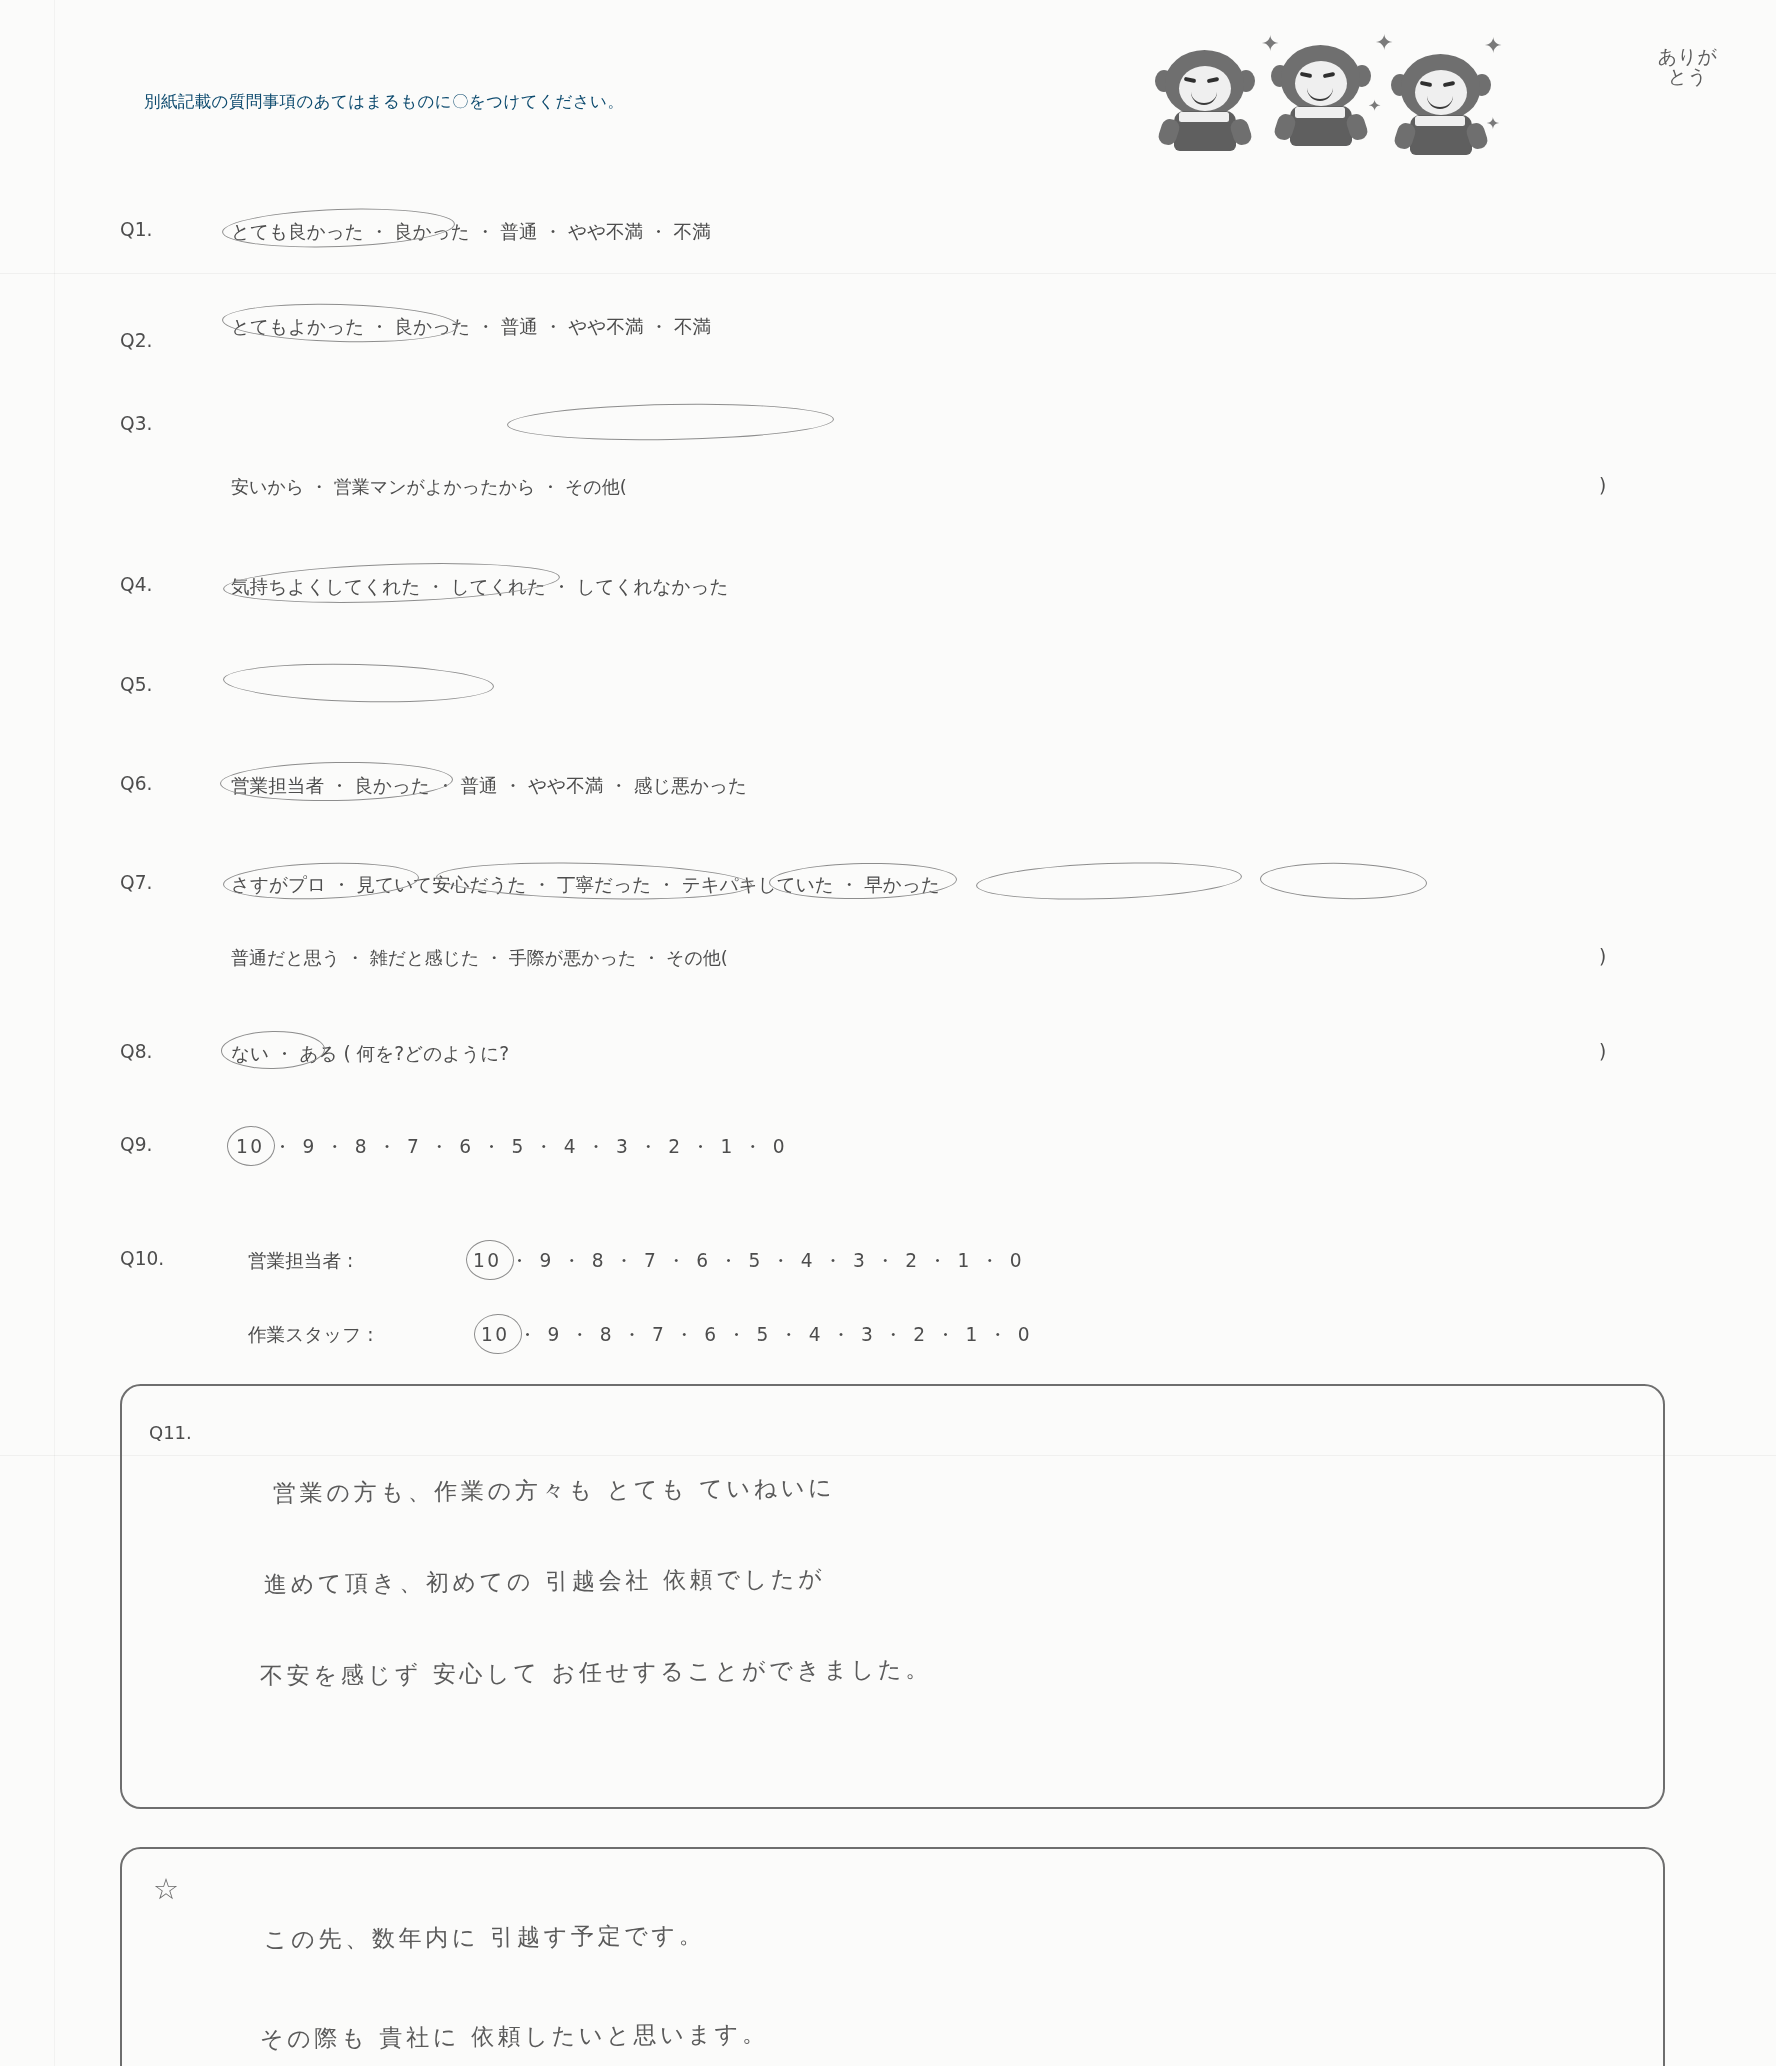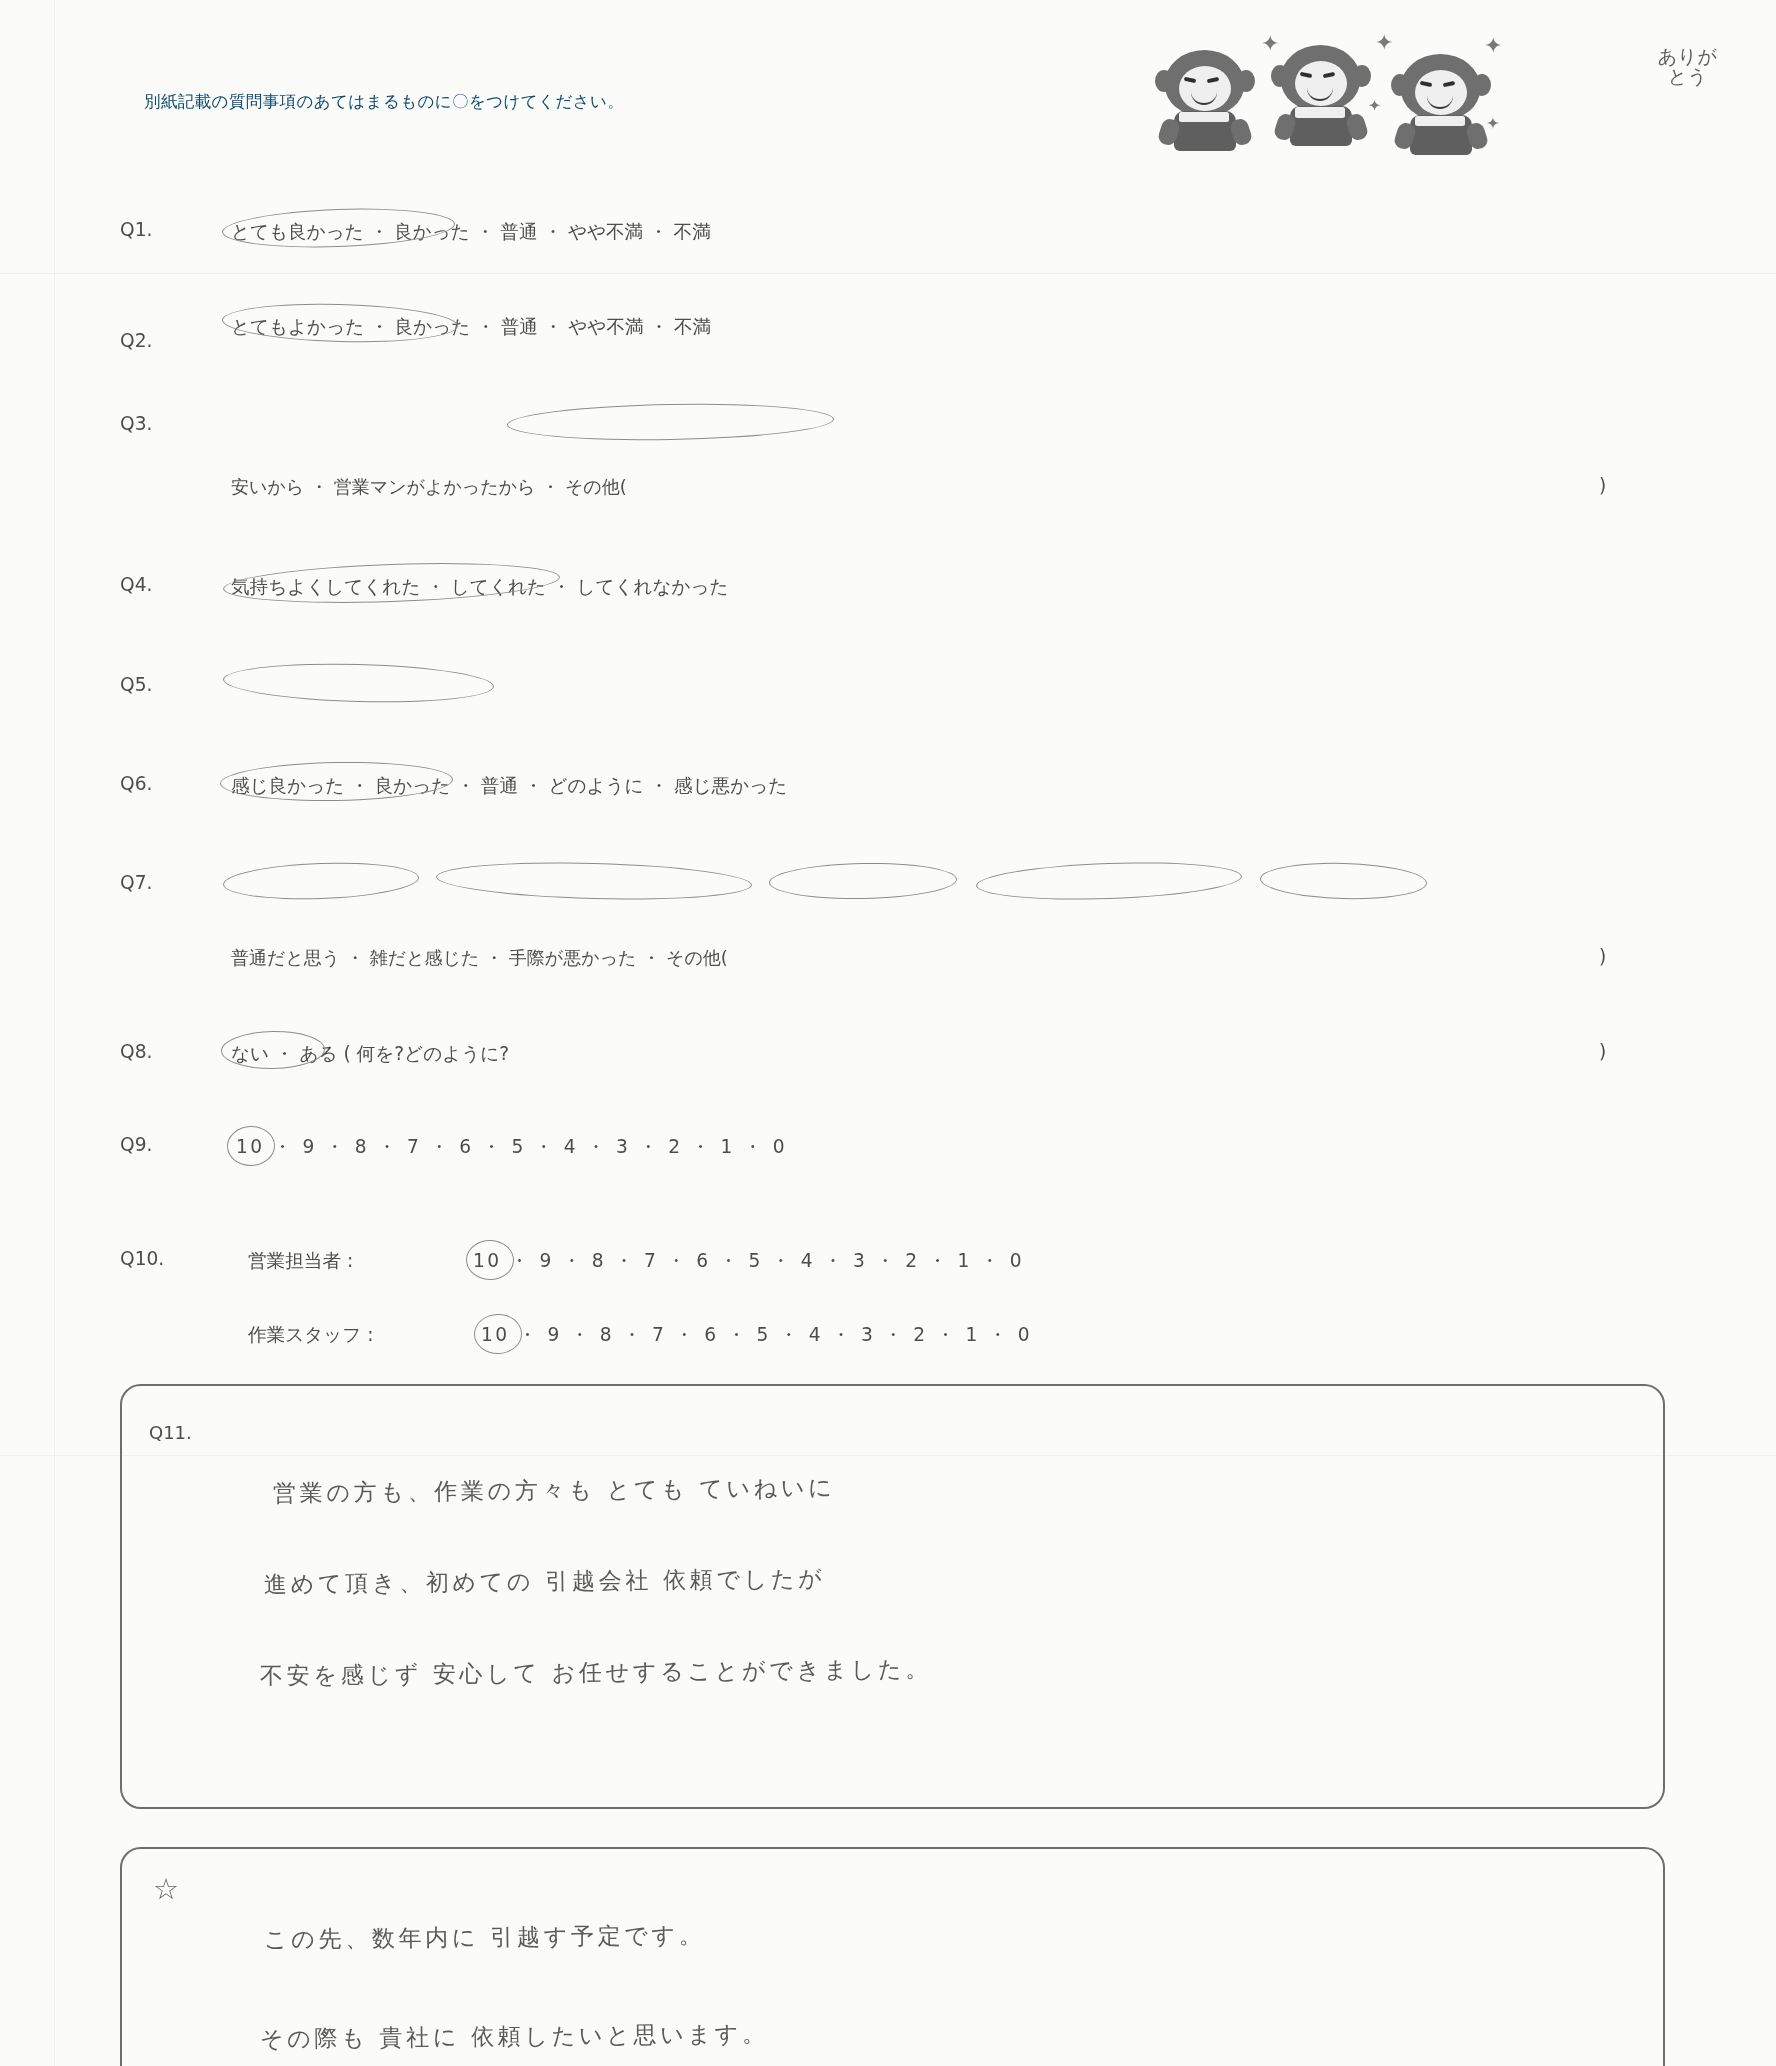--- a/index.html
+++ b/index.html
@@ -201,24 +201,25 @@
   <div class="paren-r" style="left:1599px; top:475px;">)</div>
 
   <div class="qlabel" style="left:120px; top:574px;">Q4.</div>
   <div class="q" style="left:231px; top:574px;">気持ちよくしてくれた ・ してくれた ・ してくれなかった</div>
   <div class="circ a" style="left:223px; top:564px; width:335px; height:36px;"></div>
 
   <div class="qlabel" style="left:120px; top:674px;">Q5.</div>
   <div class="circ b" style="left:223px; top:664px; width:269px; height:36px;"></div>
 
   <div class="qlabel" style="left:120px; top:773px;">Q6.</div>
-  <div class="q" style="left:231px; top:773px;">感じ良かった ・ 良かった ・ 普通 ・ どのように ・ 感じ悪かった</div>
+  <div class="q" style="left:231px; top:773px;">営業担当者 ・ 良かった ・ 普通 ・ やや不満 ・ 感じ悪かった</div>
   <div class="circ c" style="left:220px; top:762px; width:231px; height:37px;"></div>
 
   <div class="qlabel" style="left:120px; top:872px;">Q7.</div>
+  <div class="q" style="left:231px; top:872px;">さすがプロ ・ 見ていて安心だうた ・ 丁寧だった ・ テキパキしていた ・ 早かった</div>
   <div class="circ a" style="left:223px; top:863px; width:194px; height:34px;"></div>
   <div class="circ b" style="left:436px; top:863px; width:314px; height:34px;"></div>
   <div class="circ c" style="left:769px; top:863px; width:186px; height:34px;"></div>
   <div class="circ a" style="left:976px; top:863px; width:264px; height:34px;"></div>
   <div class="circ b" style="left:1260px; top:863px; width:165px; height:34px;"></div>
   <div class="qline2" style="left:231px; top:946px;">普通だと思う ・ 雑だと感じた ・ 手際が悪かった ・ その他(</div>
   <div class="paren-r" style="left:1599px; top:946px;">)</div>
 
   <div class="qlabel" style="left:120px; top:1041px;">Q8.</div>
   <div class="q" style="left:231px; top:1041px;">ない ・ ある ( 何を?どのように?</div>

